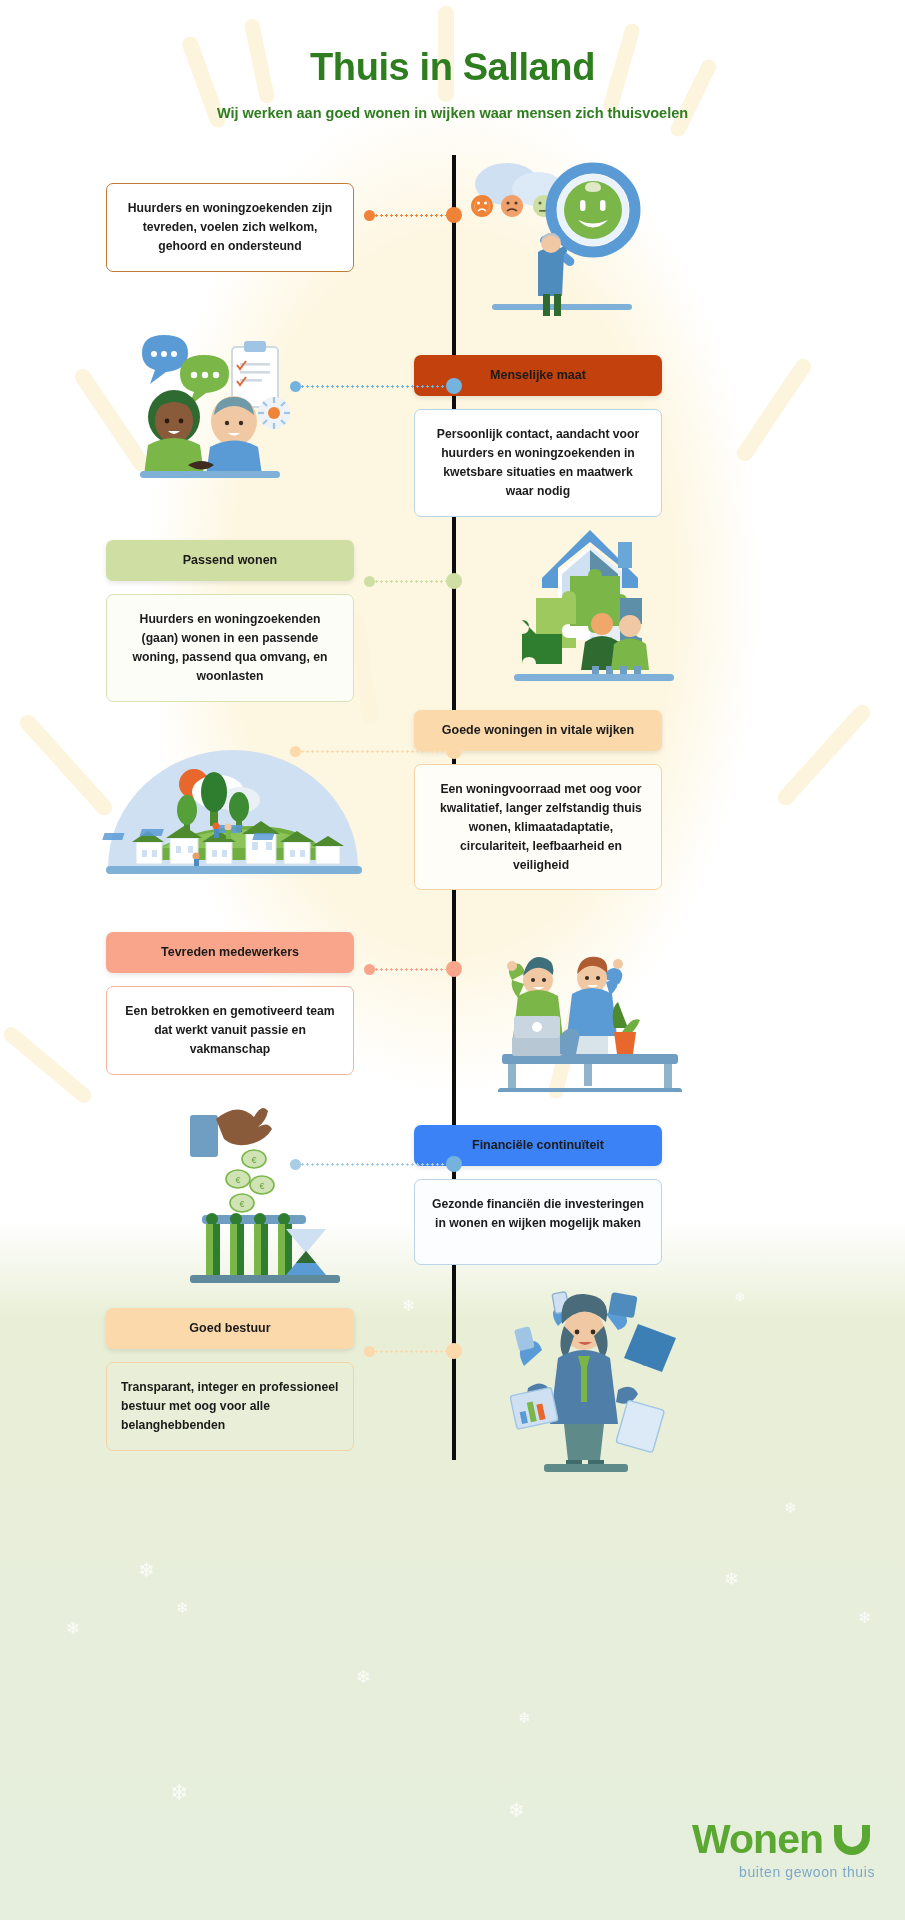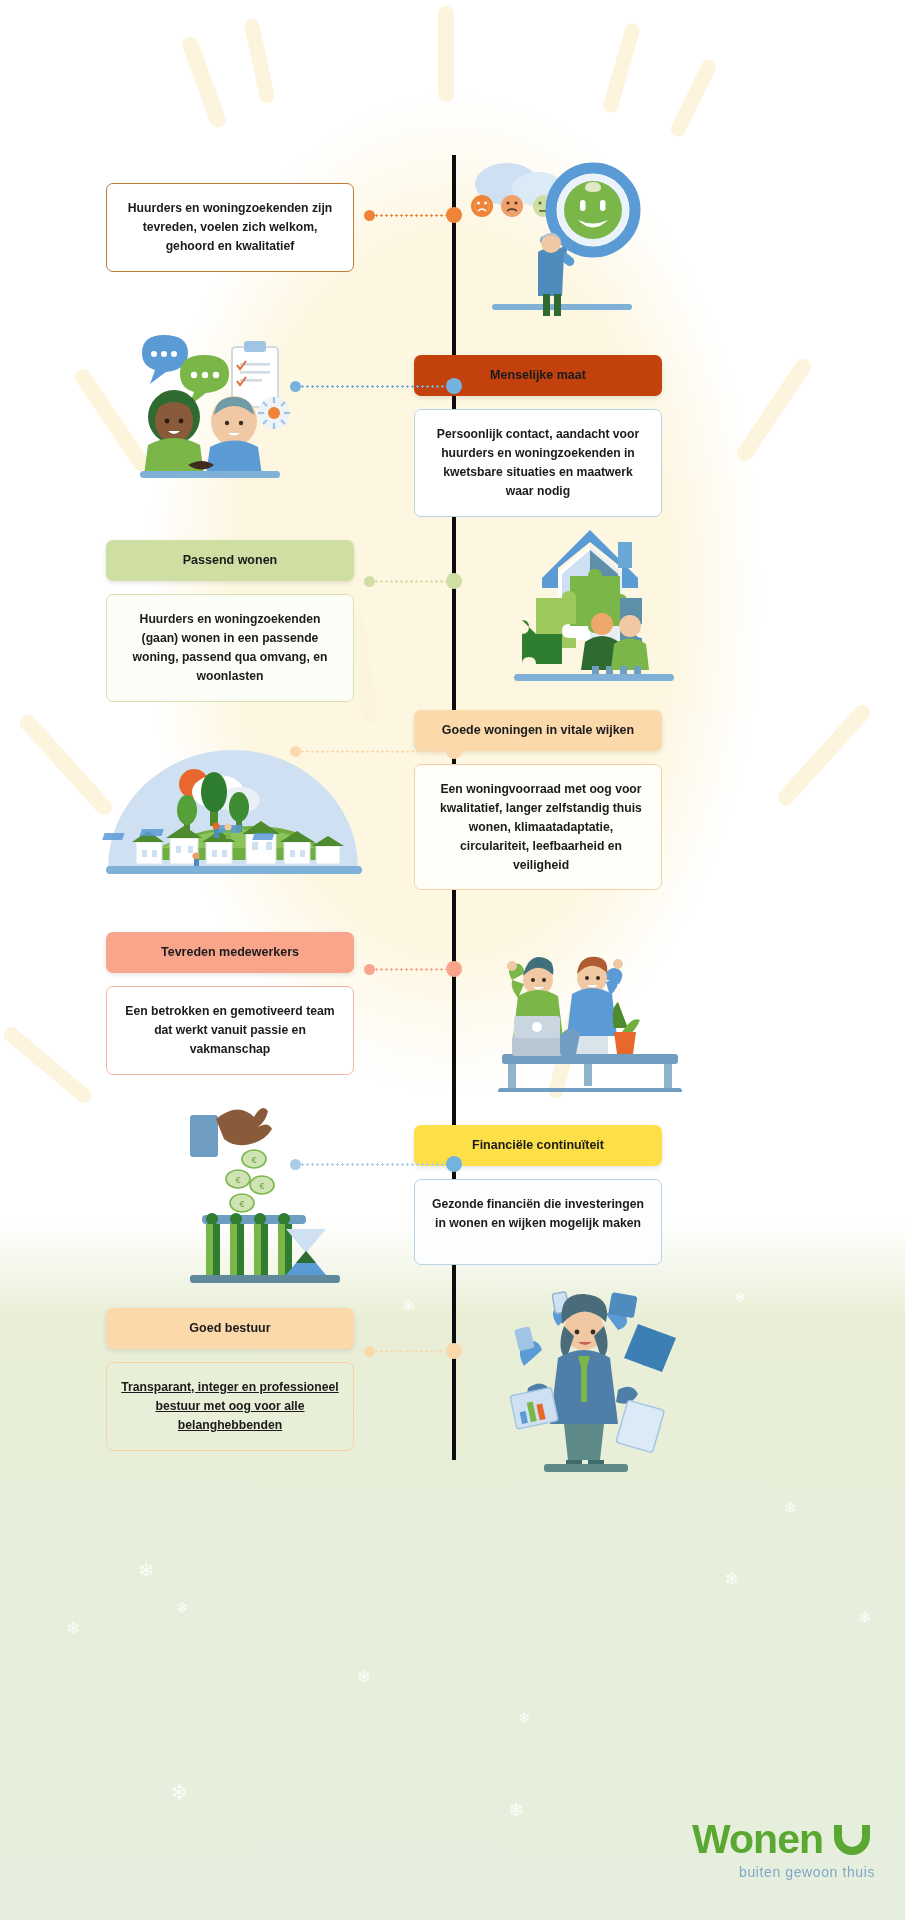--- a/index.html
+++ b/index.html
@@ -131,26 +131,30 @@
   <div class="flower" style="left:356px;top:1668px;font-size:18px;">❄</div>
   <div class="flower" style="left:170px;top:1782px;font-size:22px;">❄</div>
   <div class="flower" style="left:508px;top:1800px;font-size:20px;">❄</div>
   <div class="flower" style="left:518px;top:1710px;font-size:15px;">❄</div>
   <div class="flower" style="left:724px;top:1570px;font-size:18px;">❄</div>
   <div class="flower" style="left:858px;top:1610px;font-size:16px;">❄</div>
   <div class="flower" style="left:784px;top:1500px;font-size:15px;">❄</div>
   <div class="flower" style="left:402px;top:1298px;font-size:16px;">❄</div>
   <div class="flower" style="left:734px;top:1290px;font-size:14px;">❄</div>
 
+  <div class="header">
+    <div class="title">Thuis in Salland</div>
+    <div class="subtitle">Wij werken aan goed wonen in wijken waar mensen zich thuisvoelen</div>
+  </div>
 
   <div class="axis"></div>
 
   <div class="row" style="top:170px;">
     <div class="col left">
-      <div class="desc" style="border-color:#c07a36;">Huurders en woningzoekenden zijn tevreden, voelen zich welkom, gehoord en kwalitatief</div>
+      <div class="desc" style="border-color:#c07a36;">Huurders en woningzoekenden zijn tevreden, voelen zich welkom, gehoord en ondersteund</div>
     </div>
     <div class="conn" style="left:364px;top:36px;width:90px;">
       <div class="dot-lg" style="left:82px;background:#ef8337;"></div>
       <div class="dot-sm" style="left:0px;background:#ef8337;"></div>
       <div class="dline" style="left:10px;width:72px;background-image:radial-gradient(circle, #ef8337 1.2px, transparent 1.4px);background-size:5px 3px;"></div>
     </div>
     <div class="illus" style="left:452px;top:-14px;">
       <svg width="300" height="160" viewBox="0 0 300 160">
         <ellipse cx="55" cy="28" rx="32" ry="21" fill="#cfe0f2"></ellipse>
         <ellipse cx="86" cy="33" rx="26" ry="17" fill="#dce9f6"></ellipse>
@@ -392,21 +396,21 @@
         <rect x="56" y="132" width="8" height="26" fill="#8fb4cc"></rect>
         <rect x="212" y="132" width="8" height="26" fill="#8fb4cc"></rect>
         <rect x="132" y="132" width="8" height="22" fill="#8fb4cc"></rect>
         <rect x="46" y="156" width="184" height="6" rx="3" fill="#6f9ec2"></rect>
       </svg>
     </div>
   </div>
 
   <div class="row" style="top:1125px;">
     <div class="col right">
-      <div class="chip" style="background:#fde047;">Financiële continuïteit</div>
+      <div class="chip" style="background:#3b82f6;">Financiële continuïteit</div>
       <div class="desc" style="border-color:#b9d4e7;background:#fbfdfe;">Gezonde financiën die investeringen in wonen en wijken mogelijk maken</div>
     </div>
     <div class="conn" style="left:290px;top:30px;width:164px;">
       <div class="dot-lg" style="left:156px;background:#74b3dd;"></div>
       <div class="dot-sm" style="left:0px;background:#a8cde4;"></div>
       <div class="dline" style="left:10px;width:146px;background-image:radial-gradient(circle, #a8cde4 1.2px, transparent 1.4px);background-size:5px 3px;"></div>
     </div>
     <div class="illus" style="left:150px;top:-50px;">
       <svg width="240" height="210" viewBox="0 0 240 210">
         <rect x="40" y="40" width="28" height="42" rx="3" fill="#6f9ec2"></rect>
@@ -438,21 +442,21 @@
         <path d="M136 200 h40 l-20 -24 z" fill="#5b9bd5"></path>
         <path d="M146 188 h20 l-10 -12 z" fill="#2f6b30"></path>
         <rect x="40" y="200" width="150" height="8" rx="3" fill="#5e8a9c"></rect>
       </svg>
     </div>
   </div>
 
   <div class="row" style="top:1308px;">
     <div class="col left">
       <div class="chip" style="background:#fbd9ab;">Goed bestuur</div>
-      <div class="desc" style="border-color:#f3d3a6;background:transparent;text-align:center;text-decoration:underline;">Transparant, integer en professioneel bestuur met oog voor alle belanghebbenden</div>
+      <div class="desc" style="border-color:#f3d3a6;background:transparent;text-align:left;">Transparant, integer en professioneel bestuur met oog voor alle belanghebbenden</div>
     </div>
     <div class="conn" style="left:364px;top:34px;width:90px;">
       <div class="dot-lg" style="left:82px;background:#fbd9ab;"></div>
       <div class="dot-sm" style="left:0px;background:#fbd9ab;"></div>
       <div class="dline" style="left:10px;width:72px;background-image:radial-gradient(circle, #fbd9ab 1.2px, transparent 1.4px);background-size:5px 3px;"></div>
     </div>
     <div class="illus" style="left:452px;top:-34px;">
       <svg width="280" height="200" viewBox="0 0 280 200">
         <path d="M72 92 q-10 -18 4 -24 q10 -4 14 8" fill="#5b9bd5"></path>
         <rect x="62" y="56" width="16" height="22" rx="3" fill="#9fc4e4" transform="rotate(-14 62 56)"></rect>

